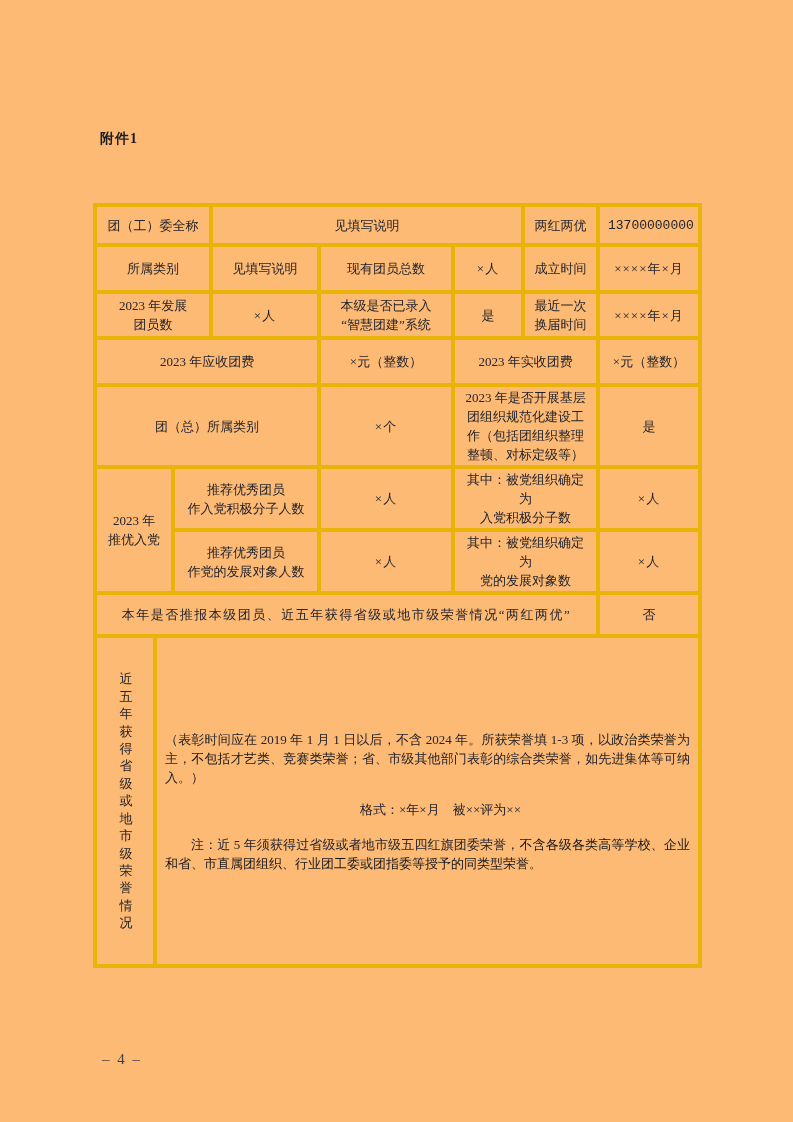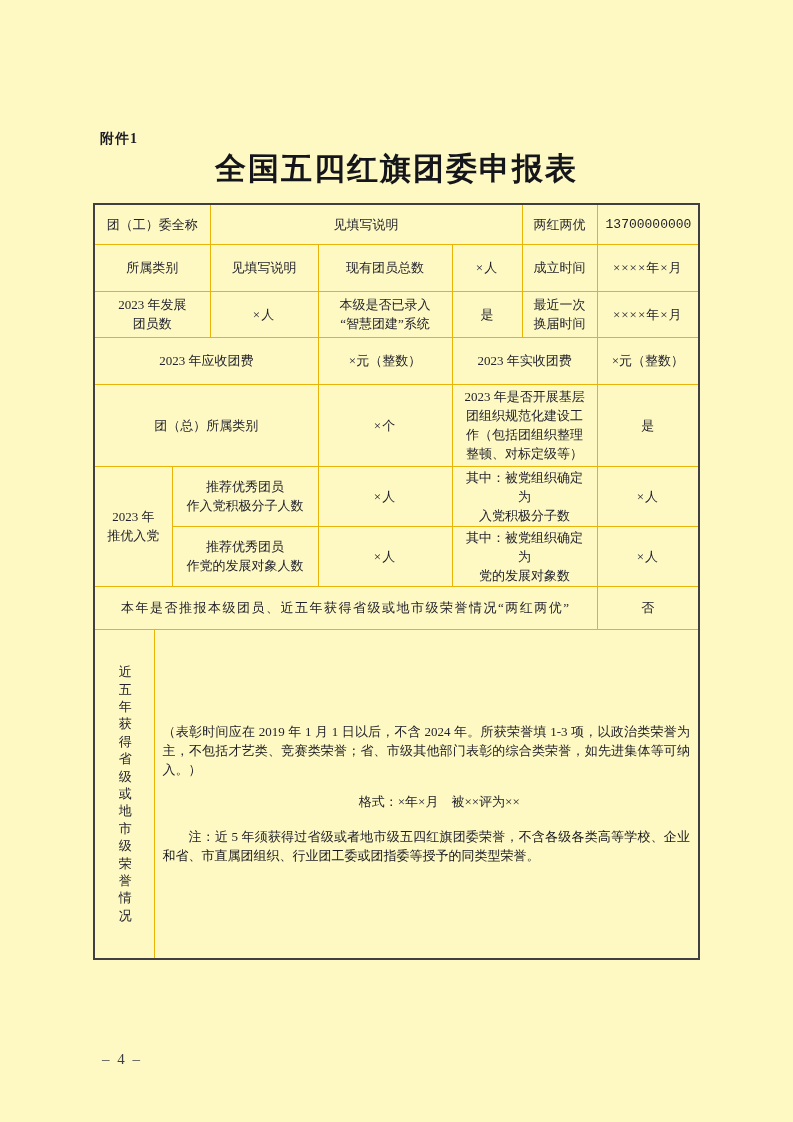--- a/index.html
+++ b/index.html
@@ -1,35 +1,35 @@
 <!DOCTYPE html>
 <html><head>
 <meta charset="utf-8">
 <style>
   html,body{margin:0;padding:0;background:#e8e8e8;}
   .page{
-    width:793px;height:1122px;background:#fef9c3;position:relative;
+    width:793px;height:1122px;background:#fdba74;position:relative;
     font-family:"Liberation Serif","DejaVu Serif",serif;color:#23232d;
     margin:0 auto;overflow:hidden;
   }
   .attachment{
     position:absolute;left:100px;top:130px;
     font-size:14px;font-weight:700;color:#1c1c24;letter-spacing:1px;
   }
   .doc-title{
     position:absolute;left:0;right:0;top:148px;text-align:center;
     font-size:31px;font-weight:700;letter-spacing:2px;color:#15151c;
   }
   table.form-table{
     position:absolute;left:93px;top:203px;width:606px;
     border-collapse:collapse;table-layout:fixed;
     border:2px solid #3f3f44;
   }
   table.form-table td{
-    border:1px solid #eab308;
+    border:4px solid #eab308;
     text-align:center;vertical-align:middle;
     font-size:13px;line-height:19px;
     padding:1px 8px;overflow:hidden;
     color:#23232d;
   }
   .num{font-family:Liberation Mono, monospace;}
   .ls1{letter-spacing:1px;}
   .wrapcell{line-height:18px;padding:3px 5px;}
   .statement{letter-spacing:1.5px;}
   
@@ -55,21 +55,20 @@
     font-size:15px;letter-spacing:2px;color:#3c3c46;
   }
 </style>
 </head>
 <body>
 
 <div class="page">
 
   <div class="attachment">附件1</div>
 
-  <div class="doc-title">全国五四红旗团委申报表</div>
 
   <table class="form-table">
     <colgroup>
       <col style="width:60px">
         <col style="width:18px">
         <col style="width:38px">
         <col style="width:108px">
       <col style="width:134px">
         <col style="width:70px">
         <col style="width:75px">

